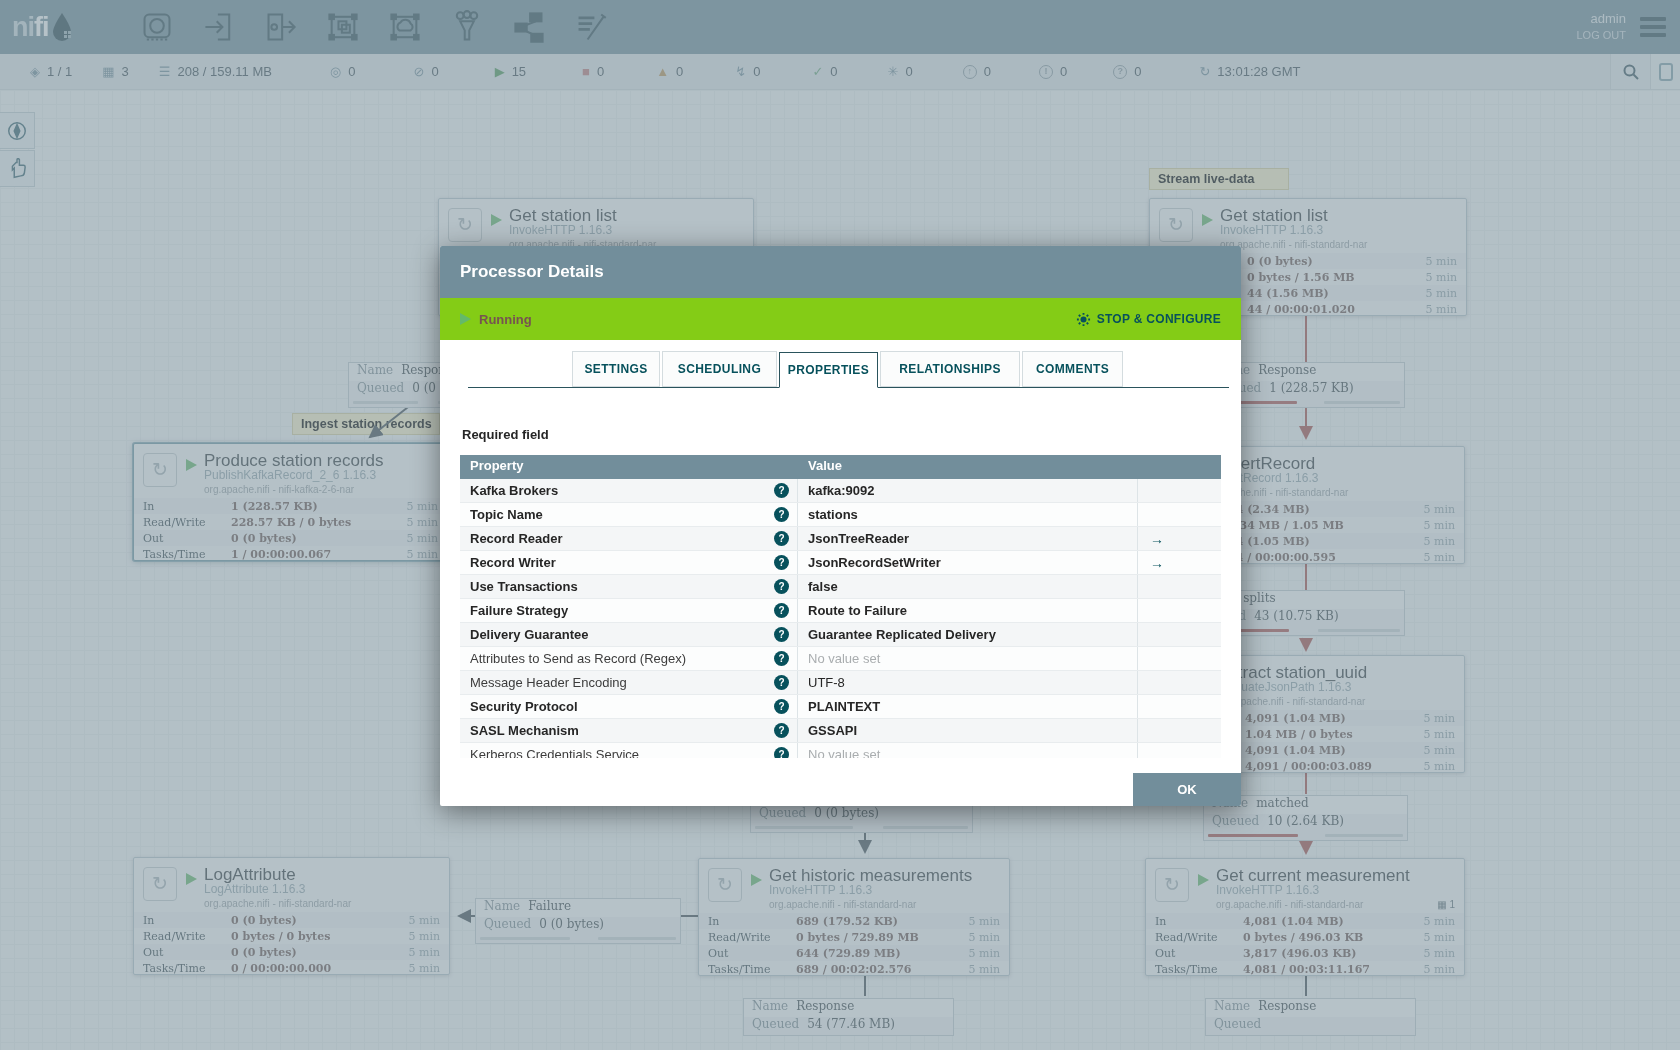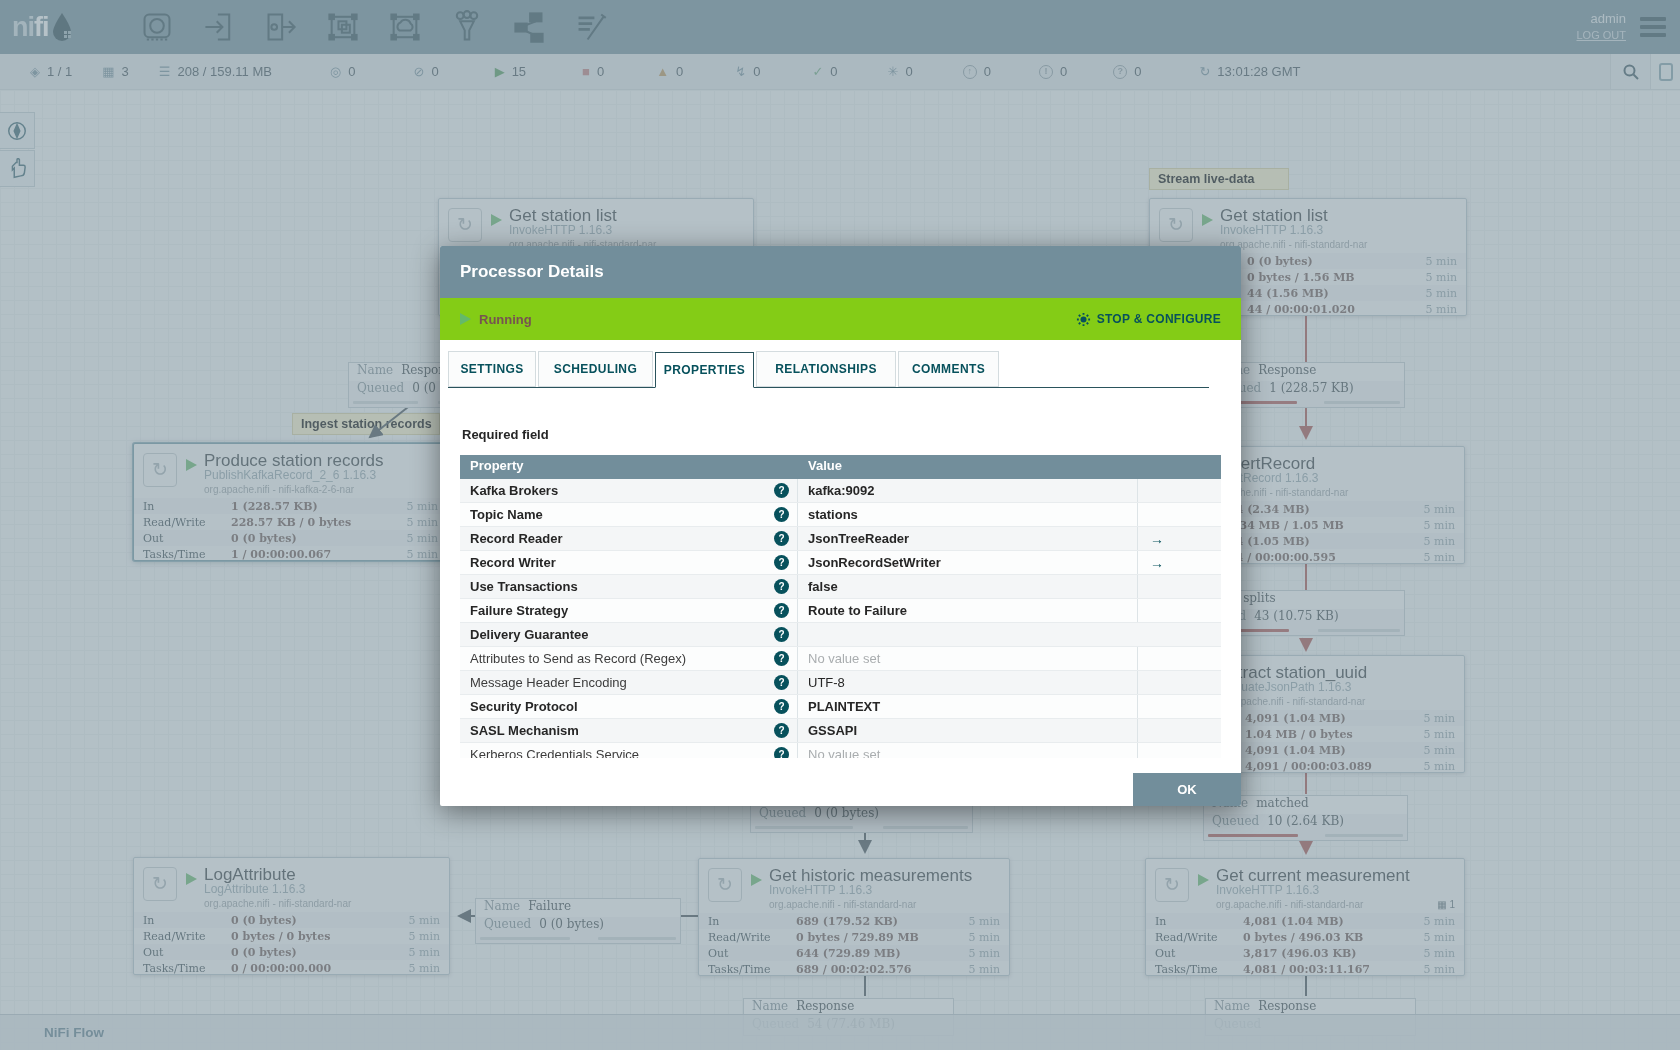--- a/index.html
+++ b/index.html
@@ -11,21 +11,21 @@
   #appbar { position:absolute; left:0; top:0; width:1680px; height:54px; background:#728E9B; display:flex; align-items:center; z-index:1; }
   .logo-wrap { display:flex; align-items:center; padding-left:12px; width:120px; }
   .logo-text { font-size:27px; font-weight:bold; letter-spacing:-1px; }
   .logo-ni { color:#cfdbe0; } .logo-fi { color:#ffffff; }
   .tb-icons { display:flex; align-items:center; gap:24px; padding-left:18px; }
   .tb-icon { width:38px; height:38px; display:flex; align-items:center; justify-content:center; cursor:grab; }
   .tb-icon svg { stroke:#2d4c56; fill:none; stroke-width:1.8; }
   #appbar-right { margin-left:auto; display:flex; align-items:center; padding-right:14px; gap:14px; }
   .user-block { text-align:right; line-height:1.4; }
   .user-name { color:#e6edf0; font-size:13px; }
-  .logout { color:#d3dde2; font-size:11px; text-decoration:underline; cursor:pointer; }
+  .logout { color:#d3dde2; font-size:11px; cursor:pointer; }
   .hamburger span { display:block; width:26px; height:4px; background:#2d4c56; margin:4px 0; border-radius:1px; }
 
   
   #statusbar { position:absolute; left:0; top:54px; width:1680px; height:36px; background:#e3e8eb; display:flex; align-items:center; font-size:13px; color:#3d4d55; z-index:1; border-bottom:1px solid #d3dadd; }
   .sb-item { display:flex; align-items:center; gap:7px; margin-left:30px; white-space:nowrap; }
   .sb-ico { font-size:13px; color:#728e9b; }
   .ico-run { color:#4e9a57; } .ico-stop { color:#c07a7a; } .ico-warn { color:#bd9355; } .ico-check { color:#6aa87a; }
   .circ { border:1.5px solid #8a99a1; color:#8a99a1; border-radius:50%; width:14px; height:14px; line-height:11px; font-size:9px; font-weight:bold; text-align:center; display:inline-block; }
   #sb-right { margin-left:auto; display:flex; align-items:center; height:100%; }
   #sb-search { width:40px; height:100%; display:flex; align-items:center; justify-content:center; background:#e9eef0; border-left:1px solid #d3dadd; cursor:pointer; }
@@ -81,21 +81,21 @@
 
   
   #modal { position:absolute; left:440px; top:246px; width:801px; height:560px; background:#ffffff; border-radius:2px; box-shadow:0 6px 28px rgba(0,0,0,.45); z-index:10; overflow:hidden; }
   #modal-head { height:52px; background:#728E9B; display:flex; align-items:center; padding:0 20px; }
   #modal-title { color:#ffffff; font-family:Liberation Sans, sans-serif; font-weight:bold; font-size:17px; }
   #modal-status { height:42px; background:#84cc16; display:flex; align-items:center; padding:0 20px; }
   .status-tri { width:0; height:0; border-left:11px solid #64b96a; border-top:6.5px solid transparent; border-bottom:6.5px solid transparent; margin-right:8px; }
   #status-text { font-size:13px; font-weight:bold; color:#775351; }
   #stop-config { margin-left:auto; display:flex; align-items:center; gap:6px; cursor:pointer; }
   #stop-config span { font-size:12px; font-weight:bold; color:#07515c; letter-spacing:.3px; }
-  #tabs { position:absolute; left:8px; top:105px; width:761px; height:37px; display:flex; align-items:flex-end; border-bottom:1px solid #2a535c; }
+  #tabs { position:absolute; left:28px; top:105px; width:761px; height:37px; display:flex; align-items:flex-end; border-bottom:1px solid #2a535c;justify-content:center; }
   .tab { height:36px; display:flex; align-items:center; justify-content:center; font-size:12px; font-weight:bold; color:#07515c; letter-spacing:.4px; background:#fbfcfc; border:1px solid #d4dcdf; margin-right:2px; cursor:pointer; }
   .tab.active { background:#ffffff; border:1px solid #2a535c; border-bottom:1px solid #ffffff; margin-bottom:-1px; z-index:1; }
   #t0{width:88px;} #t1{width:115px;} #t2{width:99px;} #t3{width:140px;} #t4{width:101px;}
   #req-note { position:absolute; left:22px; top:181px; font-size:13px; font-weight:bold; color:#262626; }
   #ptable { position:absolute; left:20px; top:209px; width:761px; height:303px; overflow:hidden; font-size:13px; }
   .phead { display:flex; height:24px; background:#728E9B; color:#fff; font-weight:bold; }
   .phead .pc1 { width:338px; padding:3px 10px; }
   .phead .pc2 { width:340px; padding:3px 10px; }
   .prow { display:flex; height:24px; border-bottom:1px solid #e8ecee; background:#fcfdfd; }
   .prow:nth-child(even) { background:#f4f6f7; }
@@ -668,23 +668,20 @@
           <span class="stat-win">5 min</span>
         </div>
       <div class="stat-row">
           <span class="stat-label">Tasks/Time</span>
           <span class="stat-val">4,081 / 00:03:11.167</span>
           <span class="stat-win">5 min</span>
         </div>
     </div>
   </div>
 
-  <div id="crumbbar">
-    <span class="crumb">NiFi Flow</span>
-  </div>
 
   <div id="dim"></div>
 
   <div id="modal">
     <div id="modal-head">
       <span id="modal-title">Processor Details</span>
     </div>
     <div id="modal-status">
       <span class="status-tri"></span>
       <span id="status-text">Running</span>
@@ -762,20 +759,21 @@
             <span class="qicon">?</span>
           </div>
         <div class="pcell-val vb">Route to Failure</div>
           <div class="pcell-x"></div>
       </div>
       <div class="prow">
         <div class="pcell-name req">
             <span>Delivery Guarantee</span>
             <span class="qicon">?</span>
           </div>
+        <div class="pcell-val vb">Guarantee Replicated Delivery</div>
           <div class="pcell-x"></div>
       </div>
       <div class="prow">
         <div class="pcell-name">
             <span>Attributes to Send as Record (Regex)</span>
             <span class="qicon">?</span>
           </div>
         <div class="pcell-val unset">No value set</div>
           <div class="pcell-x"></div>
       </div>

